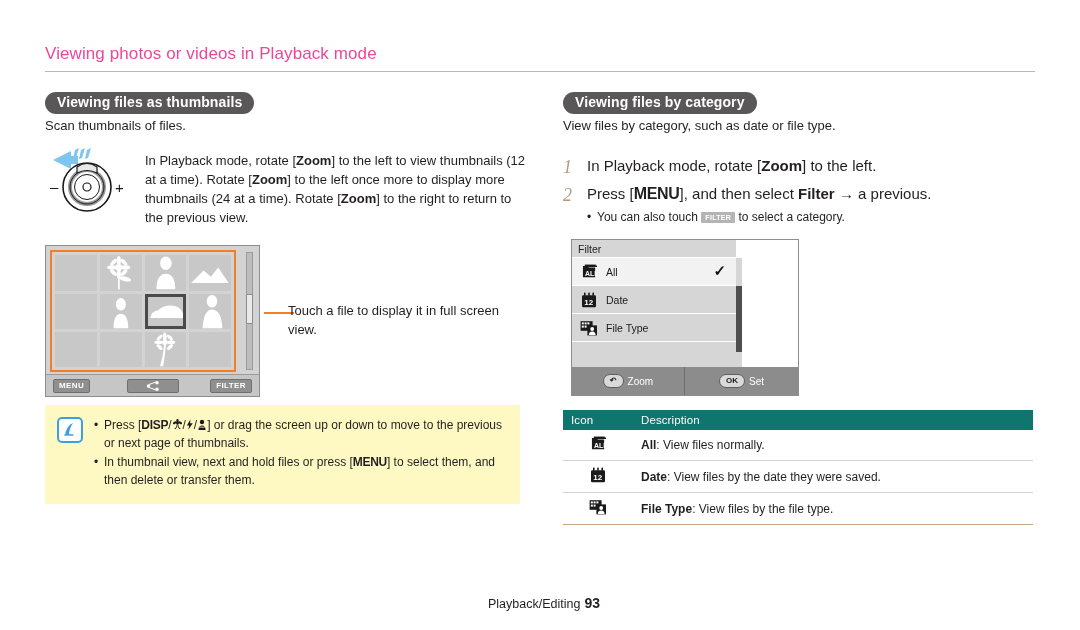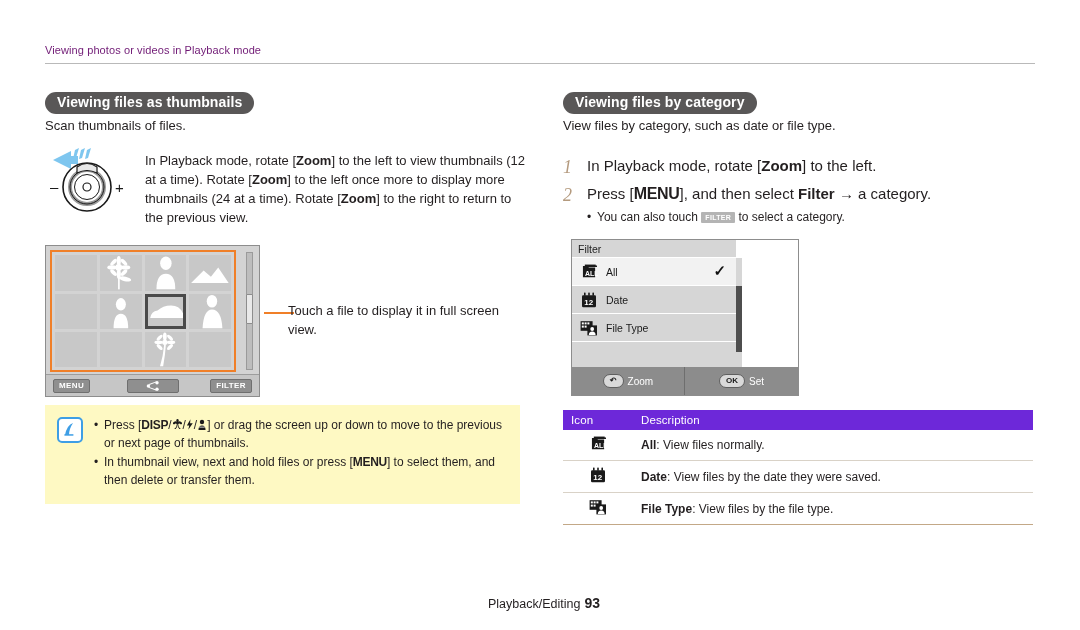--- a/index.html
+++ b/index.html
@@ -17,22 +17,22 @@
   }
 
   
   #page-header {
     position: absolute;
     left: 45px;
     top: 44px;
     width: 990px;
   }
   #page-header .header-text {
-    font-size: 11px;
-    color: #701a75;
+    font-size: 17px;
+    color: #ec4899;
     letter-spacing: .1px;
     padding-bottom: 7px;
   }
   #page-header .header-rule {
     height: 1px;
     background: #b9b9b9;
     width: 990px;
   }
 
   
@@ -384,21 +384,21 @@
   }
 
   
   .desc-table {
     margin-top: 14px;
     width: 470px;
     border-collapse: collapse;
     font-size: 12px;
   }
   .desc-table th {
-    background: #6d28d9;
+    background: #0f766e;
     color: #ffffff;
     font-size: 11.5px;
     font-weight: normal;
     text-align: left;
     padding: 4px 0 4px 8px;
     letter-spacing: .1px;
   }
   .desc-table th.icon-col { width: 62px; }
   .desc-table td {
     border-bottom: 1px solid #d9d2c7;
@@ -617,21 +617,21 @@
     <div class="step">
       <div class="step-num">1</div>
       <div class="step-text">
         <span>In Playback mode, rotate [</span><b>Zoom</b><span>] to the left.</span>
       </div>
     </div>
 
     <div class="step">
       <div class="step-num">2</div>
       <div class="step-text">
-        <span>Press [</span><b class="condensed" style="font-size:16px">MENU</b><span>], and then select </span><b>Filter</b><span> → a category.</span>
+        <span>Press [</span><b class="condensed" style="font-size:16px">MENU</b><span>], and then select </span><b>Filter</b><span> → a previous.</span>
         <div class="sub-bullet">
           <span>You can also touch </span><span class="inline-filter">FILTER</span><span> to select a category.</span>
         </div>
       </div>
     </div>
   </div>
 
   
   <div class="dialog">
     <div class="dlg-title">Filter</div>

